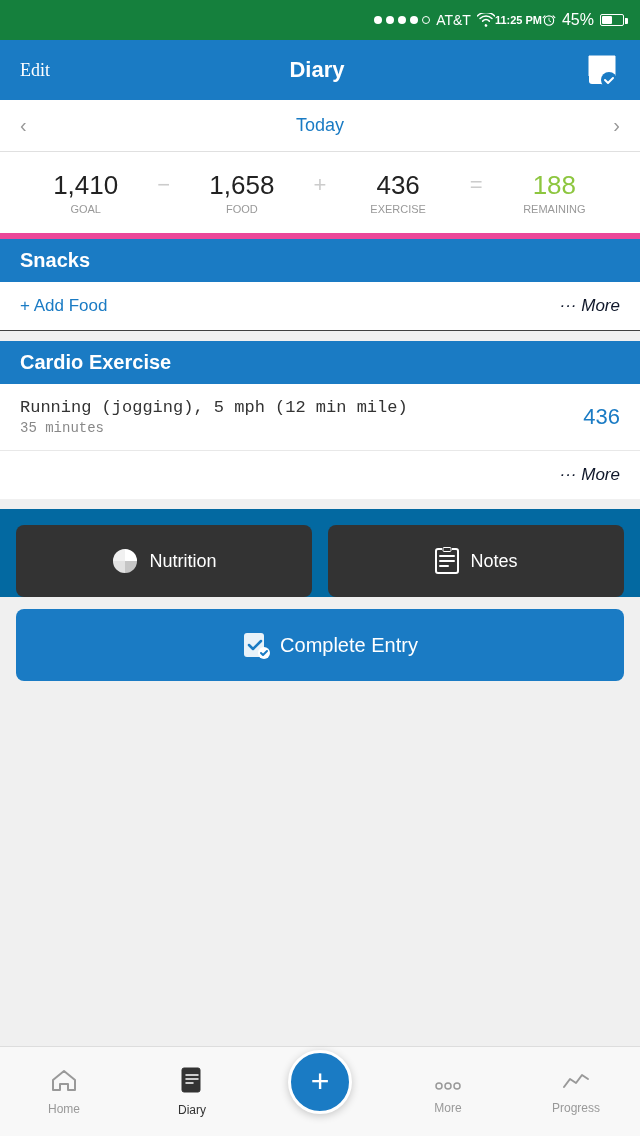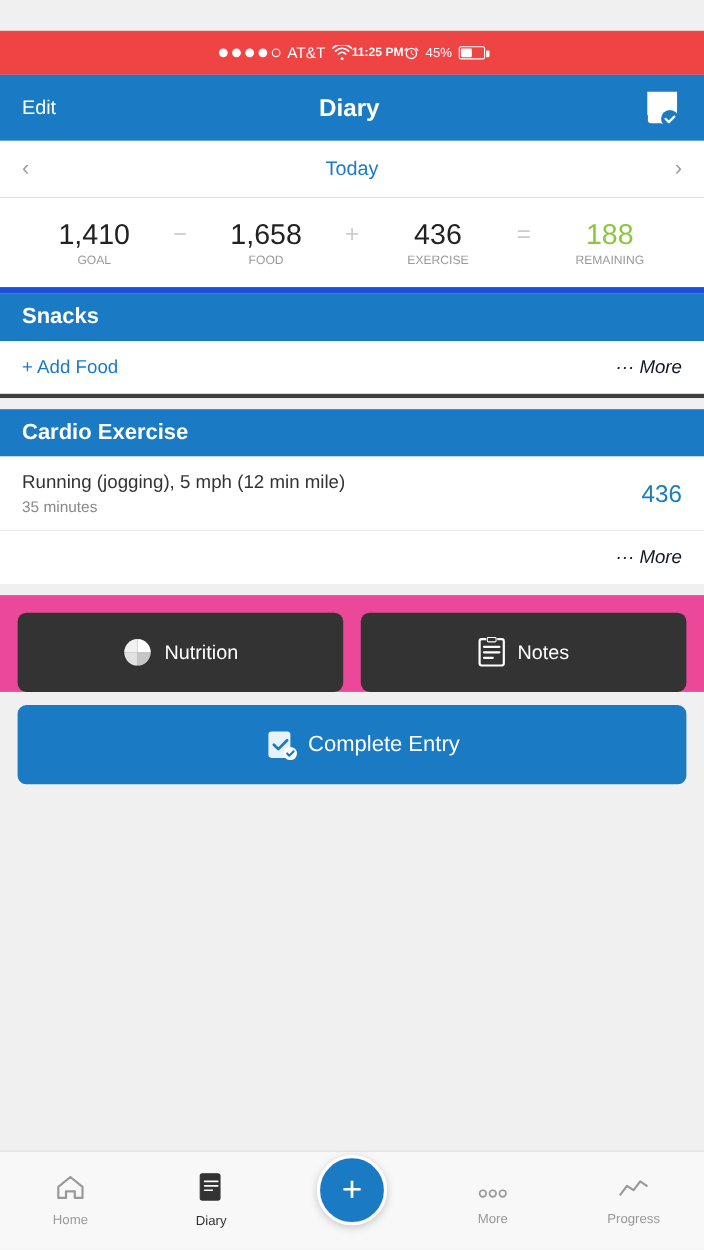--- a/index.html
+++ b/index.html
@@ -7,36 +7,35 @@
     body {
       width: 640px;
       min-height: 1136px;
       font-family: -apple-system, 'Helvetica Neue', Arial, sans-serif;
       background: #f0f0f0;
       overflow-x: hidden;
     }
 
     
     .status-bar {
-      background: #ef4444;
+      background: #15803d;
       color: white;
       height: 40px;
       display: flex;
       align-items: center;
-      justify-content: center;
+      justify-content: flex-end;
       padding: 0 16px;
       font-size: 14px;
-      margin-top: 28px;
     }
     .status-left { display: flex; align-items: center; gap: 6px; }
     .status-dots { display: flex; gap: 4px; }
     .status-dot { width: 8px; height: 8px; border-radius: 50%; background: white; }
     .status-dot.empty { background: transparent; border: 1.5px solid white; }
     .status-center { font-weight: 600; font-size: 11px; }
-    .status-right { display: flex; align-items: center; gap: 6px; font-size: 12px; }
+    .status-right { display: flex; align-items: center; gap: 6px; font-size: 16px; }
     .battery-icon {
       width: 24px; height: 12px; border: 1.5px solid white; border-radius: 2px;
       position: relative; display: inline-block;
     }
     .battery-icon::after {
       content: ''; position: absolute; right: -5px; top: 3px;
       width: 3px; height: 6px; background: white; border-radius: 0 1px 1px 0;
     }
     .battery-fill {
       position: absolute; left: 1px; top: 1px; bottom: 1px;
@@ -46,21 +45,21 @@
     
     .nav-bar {
       background: #1a7bc4;
       height: 60px;
       display: flex;
       align-items: center;
       justify-content: space-between;
       padding: 0 20px;
       color: white;
     }
-    .nav-edit { font-size: 18px; color: white; }
+    .nav-edit { font-size: 18px; color: white; font-family: Liberation Serif, serif; }
     .nav-title { font-size: 22px; font-weight: bold; color: white; }
     .nav-icon-btn {
       width: 36px; height: 36px;
       display: flex; align-items: center; justify-content: center;
     }
 
     
     .date-nav {
       background: white;
       height: 52px;
@@ -74,21 +73,21 @@
     .date-text { font-size: 18px; color: #1a7bc4; font-weight: 500; }
 
     
     .calories-summary {
       background: white;
       padding: 18px 20px;
       display: flex;
       align-items: center;
       justify-content: center;
       gap: 0;
-      border-bottom: 6px solid #1d4ed8;
+      border-bottom: 6px solid #ec4899;
     }
     .cal-item { text-align: center; flex: 1; }
     .cal-value { font-size: 26px; font-weight: 300; color: #222; }
     .cal-value.remaining { color: #8dc63f; }
     .cal-label { font-size: 11px; color: #999; text-transform: uppercase; margin-top: 2px; }
     .cal-op { font-size: 22px; color: #ccc; padding: 0 6px; margin-bottom: 16px; }
 
     
     .section-header {
       background: #1a7bc4;
@@ -98,21 +97,21 @@
       font-weight: 600;
     }
 
     
     .section-content {
       background: white;
       padding: 14px 20px;
       display: flex;
       align-items: center;
       justify-content: space-between;
-      border-bottom: 4px solid #404040;
+      border-bottom: 1px solid #404040;
     }
     .add-food-btn {
       color: #1a7bc4;
       font-size: 17px;
       font-weight: 400;
     }
     .more-btn {
       color: #0f172a;
       font-size: 17px;
       font-style: italic;
@@ -123,35 +122,35 @@
 
     
     .exercise-entry {
       background: white;
       padding: 14px 20px;
       display: flex;
       align-items: center;
       justify-content: space-between;
       border-bottom: 1px solid #e8e8e8;
     }
-    .exercise-info { flex: 1; }
+    .exercise-info { flex: 1; font-family: Liberation Mono, monospace; }
     .exercise-name { font-size: 17px; color: #333; }
     .exercise-detail { font-size: 14px; color: #888; margin-top: 3px; }
     .exercise-cals { font-size: 22px; color: #1a7bc4; font-weight: 300; }
 
     .more-row {
       background: white;
       padding: 14px 20px;
       display: flex;
       justify-content: flex-end;
     }
 
     
     .bottom-buttons {
-      background: #ec4899;
+      background: #0369a1;
       padding: 16px 16px 0;
       display: flex;
       gap: 16px;
     }
     .action-btn {
       flex: 1;
       background: #333;
       color: white;
       border: none;
       border-radius: 8px;

